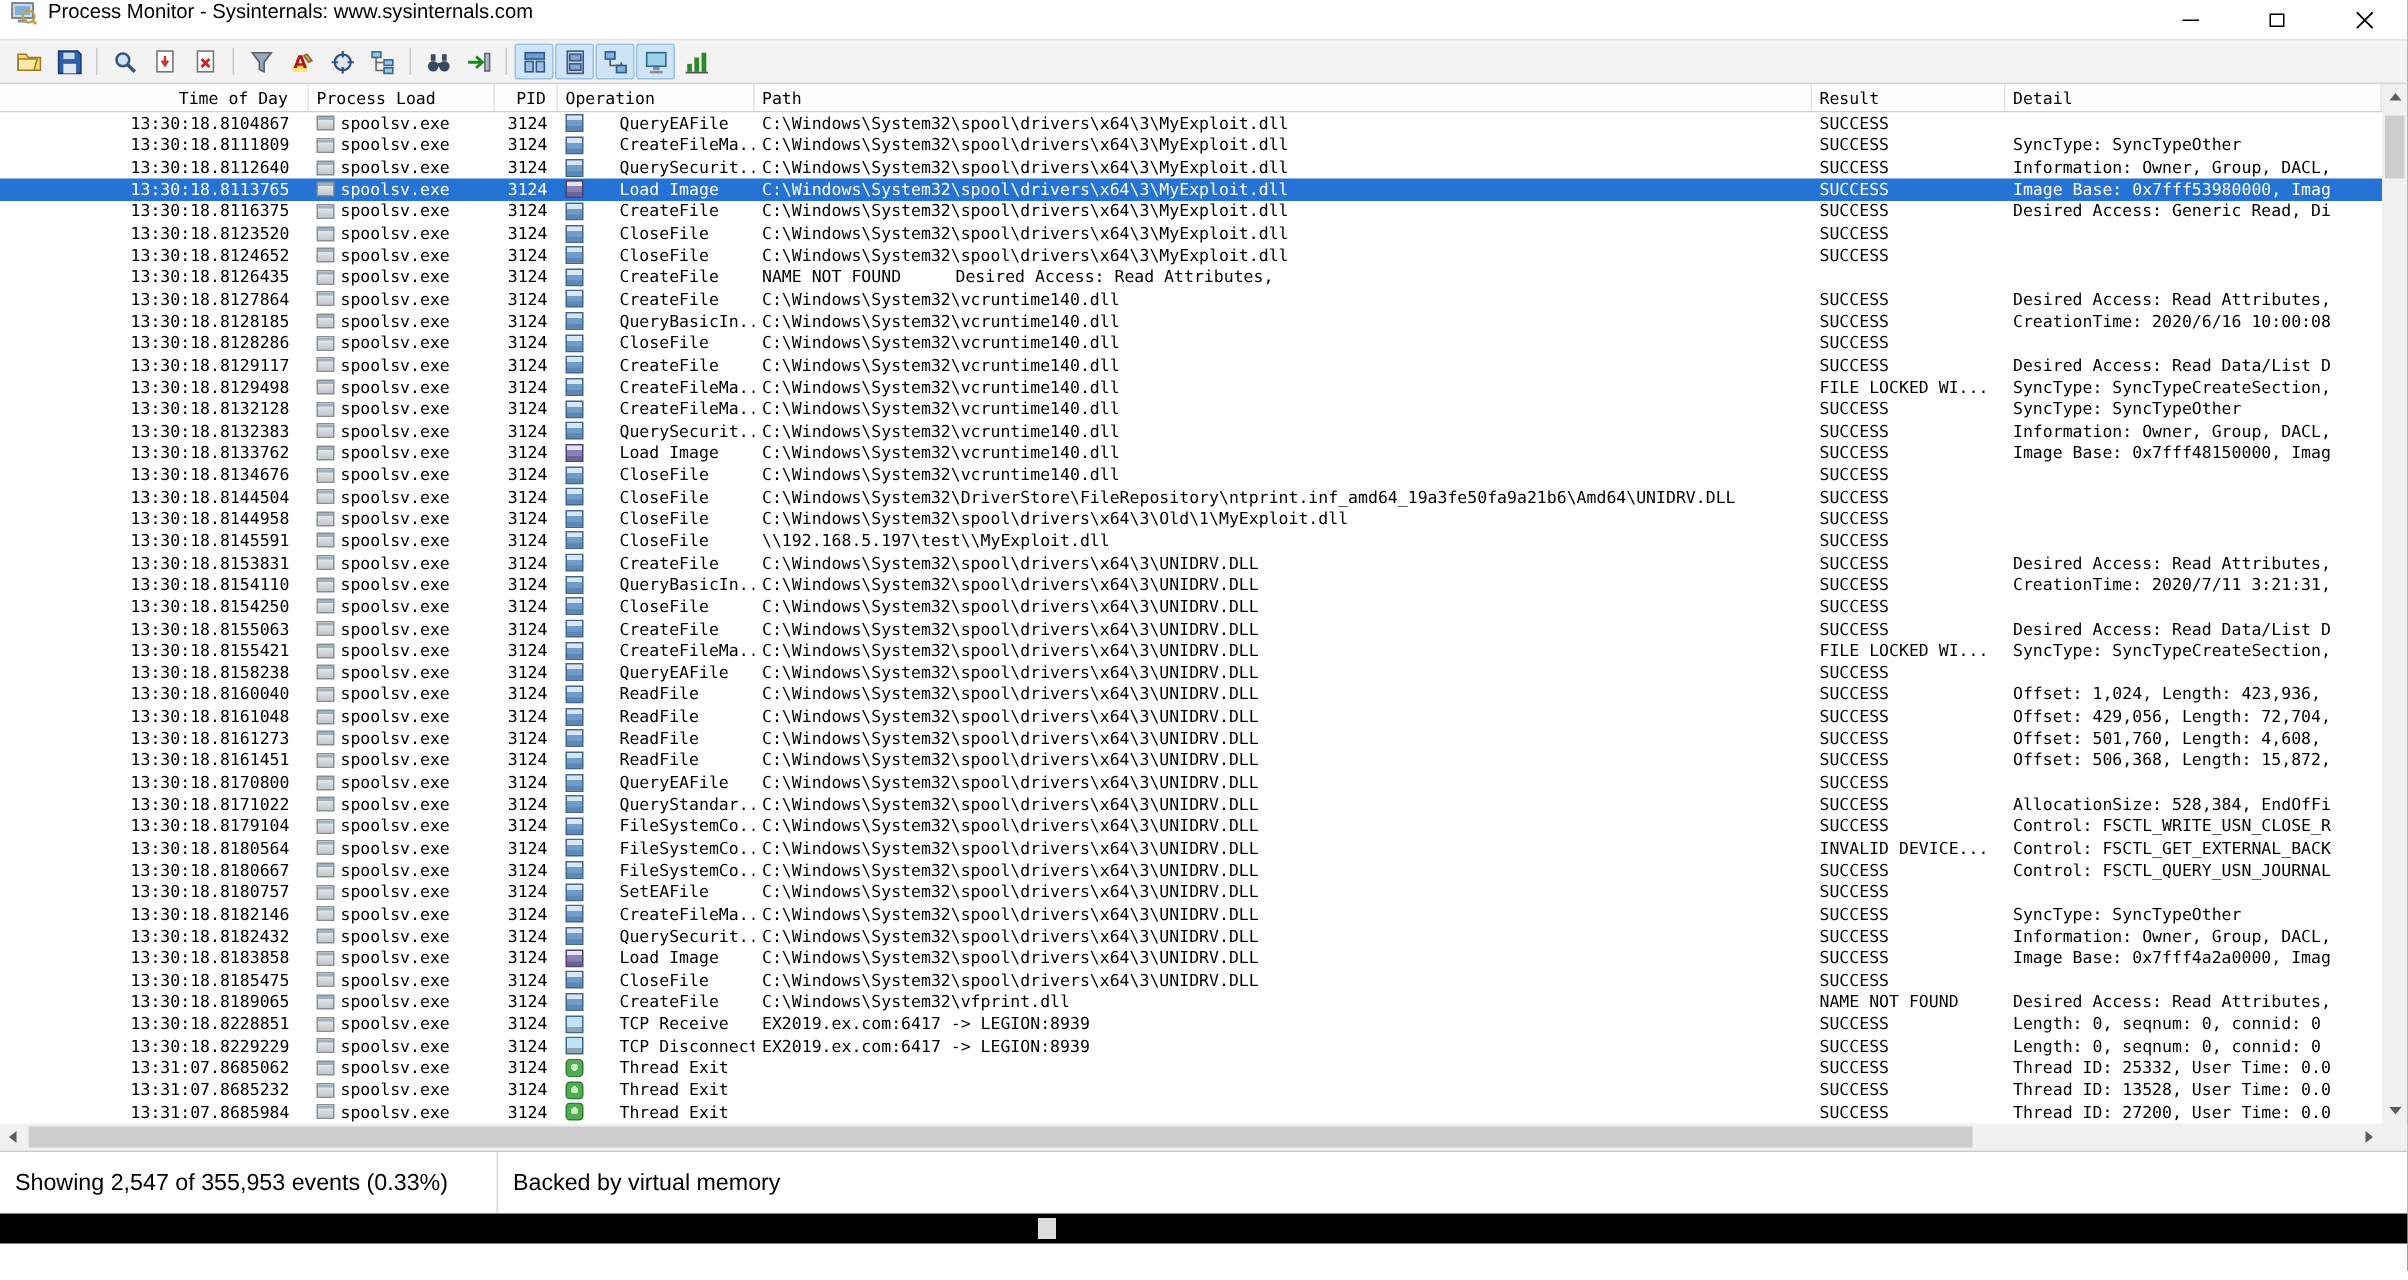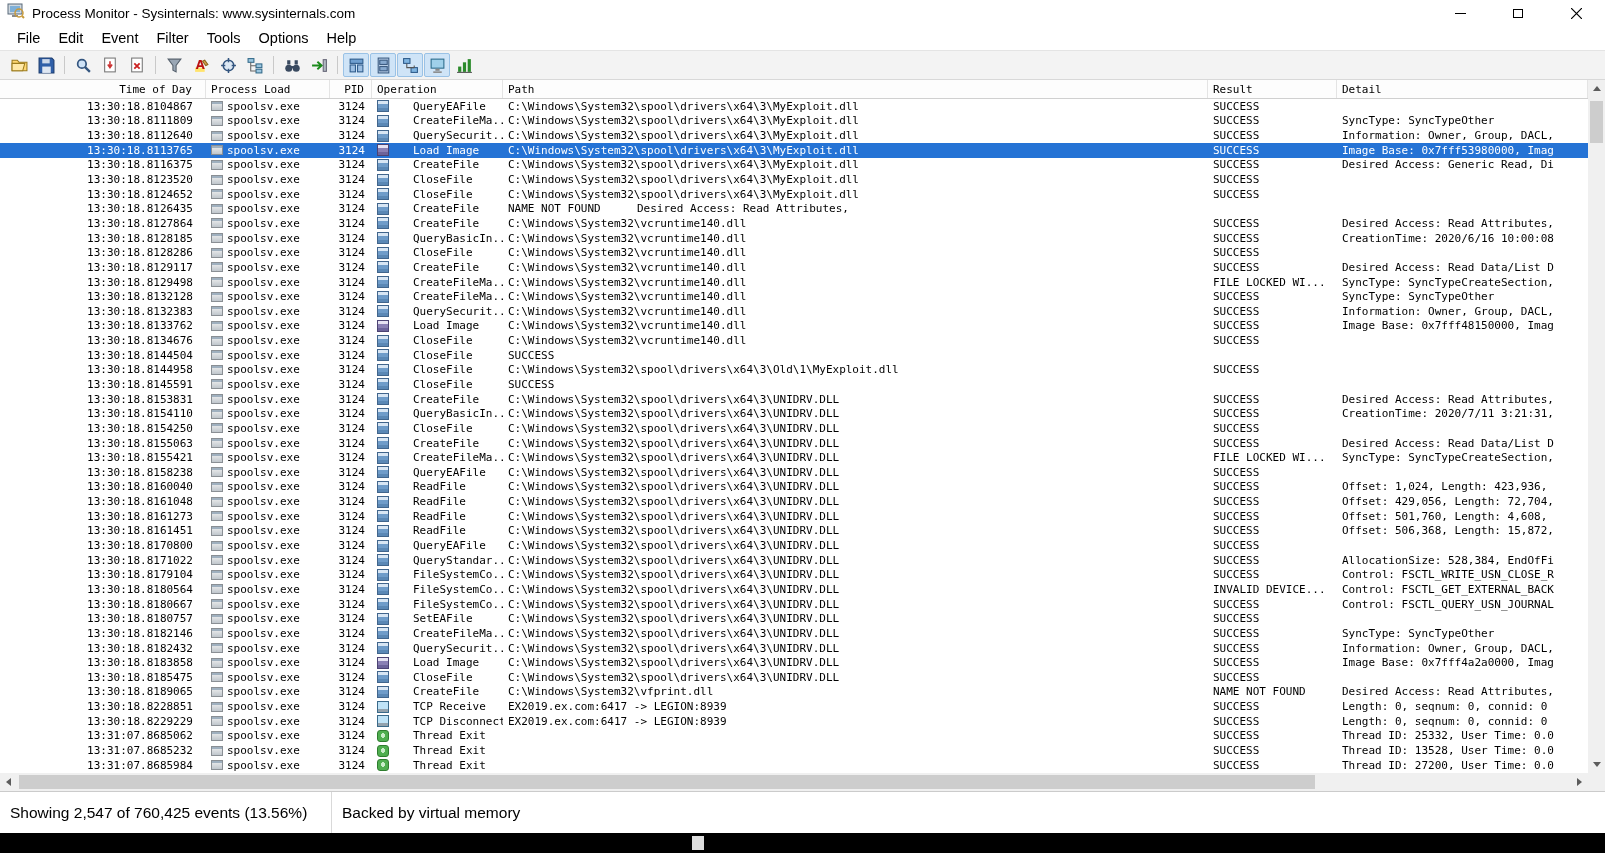--- a/index.html
+++ b/index.html
@@ -1,21 +1,21 @@
 <!DOCTYPE html>
 <html><head>
 <meta charset="utf-8">
 <style>
   * { box-sizing: border-box; margin: 0; padding: 0; }
   html,body { width:1605px; height:853px; overflow:hidden; background:#000; }
   .window { width:1605px; height:853px; background:#fff; display:flex; flex-direction:column;
             font-family:"Liberation Sans", sans-serif; color:#000; }
 
   
-  .titlebar { height:26px; display:flex; align-items:center; background:#fff; padding-left:7px; gap:7px; flex:none; }
+  .titlebar { height:26px; display:flex; align-items:flex-start; background:#fff; padding-left:7px; gap:7px; flex:none; }
   .title-text { font-size:13.5px; }
   .win-buttons { margin-left:auto; display:flex; height:100%; }
   .win-btn { width:58px; height:100%; display:flex; align-items:center; justify-content:center; }
   .glyph-min { width:11px; height:1px; background:#000; }
   .glyph-max { width:10px; height:9px; border:1px solid #000; }
 
   
   .menubar { height:24px; display:flex; align-items:center; background:#fff; padding-left:8px; font-size:14.5px; flex:none; }
   .menu-item { padding:2px 9px; cursor:default; }
 
@@ -108,29 +108,20 @@
           <div class="glyph-max"></div>
         </div>
       <div class="win-btn">
         <svg width="11" height="11" viewBox="0 0 10 10">
             <path d="M0 0L10 10M10 0L0 10" stroke="#000" stroke-width="1.1"></path>
           </svg>
       </div>
     </div>
   </div>
 
-  <div class="menubar">
-    <span class="menu-item">File</span>
-    <span class="menu-item">Edit</span>
-    <span class="menu-item">Event</span>
-    <span class="menu-item">Filter</span>
-    <span class="menu-item">Tools</span>
-    <span class="menu-item">Options</span>
-    <span class="menu-item">Help</span>
-  </div>
 
   <div class="toolbar">
     <div class="tb-btn">
       <svg width="17" height="17" viewBox="0 0 16 16">
         <path d="M1 3h5l1.5 2H15v8H1z" fill="#ffd873" stroke="#9c7c1e"></path>
         <path d="M1 6h12l-2 7H1z" fill="#ffe9a8" stroke="#9c7c1e"></path>
       </svg>
     </div>
     <div class="tb-btn">
       <svg width="17" height="17" viewBox="0 0 16 16">
@@ -509,20 +500,21 @@
     <div class="cell c-time">13:30:18.8144504</div>
     <div class="cell c-proc">
       <span class="proc-icon"></span>
               <span class="proc-name">spoolsv.exe</span>
     </div>
     <div class="cell c-pid">3124</div>
     <div class="cell c-op">
       <span class="op-icon icon-file"></span>
               <span class="op-name">CloseFile</span>
     </div>
+    <div class="cell c-path">C:\Windows\System32\DriverStore\FileRepository\ntprint.inf_amd64_19a3fe50fa9a21b6\Amd64\UNIDRV.DLL</div>
     <div class="cell c-result">SUCCESS</div>
     <div class="cell c-detail"></div>
   </div>
           <div class="row">
     <div class="cell c-time">13:30:18.8144958</div>
     <div class="cell c-proc">
       <span class="proc-icon"></span>
               <span class="proc-name">spoolsv.exe</span>
     </div>
     <div class="cell c-pid">3124</div>
@@ -538,20 +530,21 @@
     <div class="cell c-time">13:30:18.8145591</div>
     <div class="cell c-proc">
       <span class="proc-icon"></span>
               <span class="proc-name">spoolsv.exe</span>
     </div>
     <div class="cell c-pid">3124</div>
     <div class="cell c-op">
       <span class="op-icon icon-file"></span>
               <span class="op-name">CloseFile</span>
     </div>
+    <div class="cell c-path">\\192.168.5.197\test\\MyExploit.dll</div>
     <div class="cell c-result">SUCCESS</div>
     <div class="cell c-detail"></div>
   </div>
           <div class="row">
     <div class="cell c-time">13:30:18.8153831</div>
     <div class="cell c-proc">
       <span class="proc-icon"></span>
               <span class="proc-name">spoolsv.exe</span>
     </div>
     <div class="cell c-pid">3124</div>
@@ -960,21 +953,21 @@
     <div class="h-track">
         <div class="h-thumb"></div>
       </div>
     <div class="h-arrow">
         <div class="arr-right"></div>
       </div>
     <div class="h-corner"></div>
   </div>
 
   <div class="statusbar">
-    <div class="status-left">Showing 2,547 of 760,425 events (13.56%)</div>
+    <div class="status-left">Showing 2,547 of 355,953 events (0.33%)</div>
     <div class="status-right">Backed by virtual memory</div>
   </div>
 
   <div class="taskbar-strip">
     <div class="strip-item"></div>
   </div>
 
 </div>
 
 </body></html>

